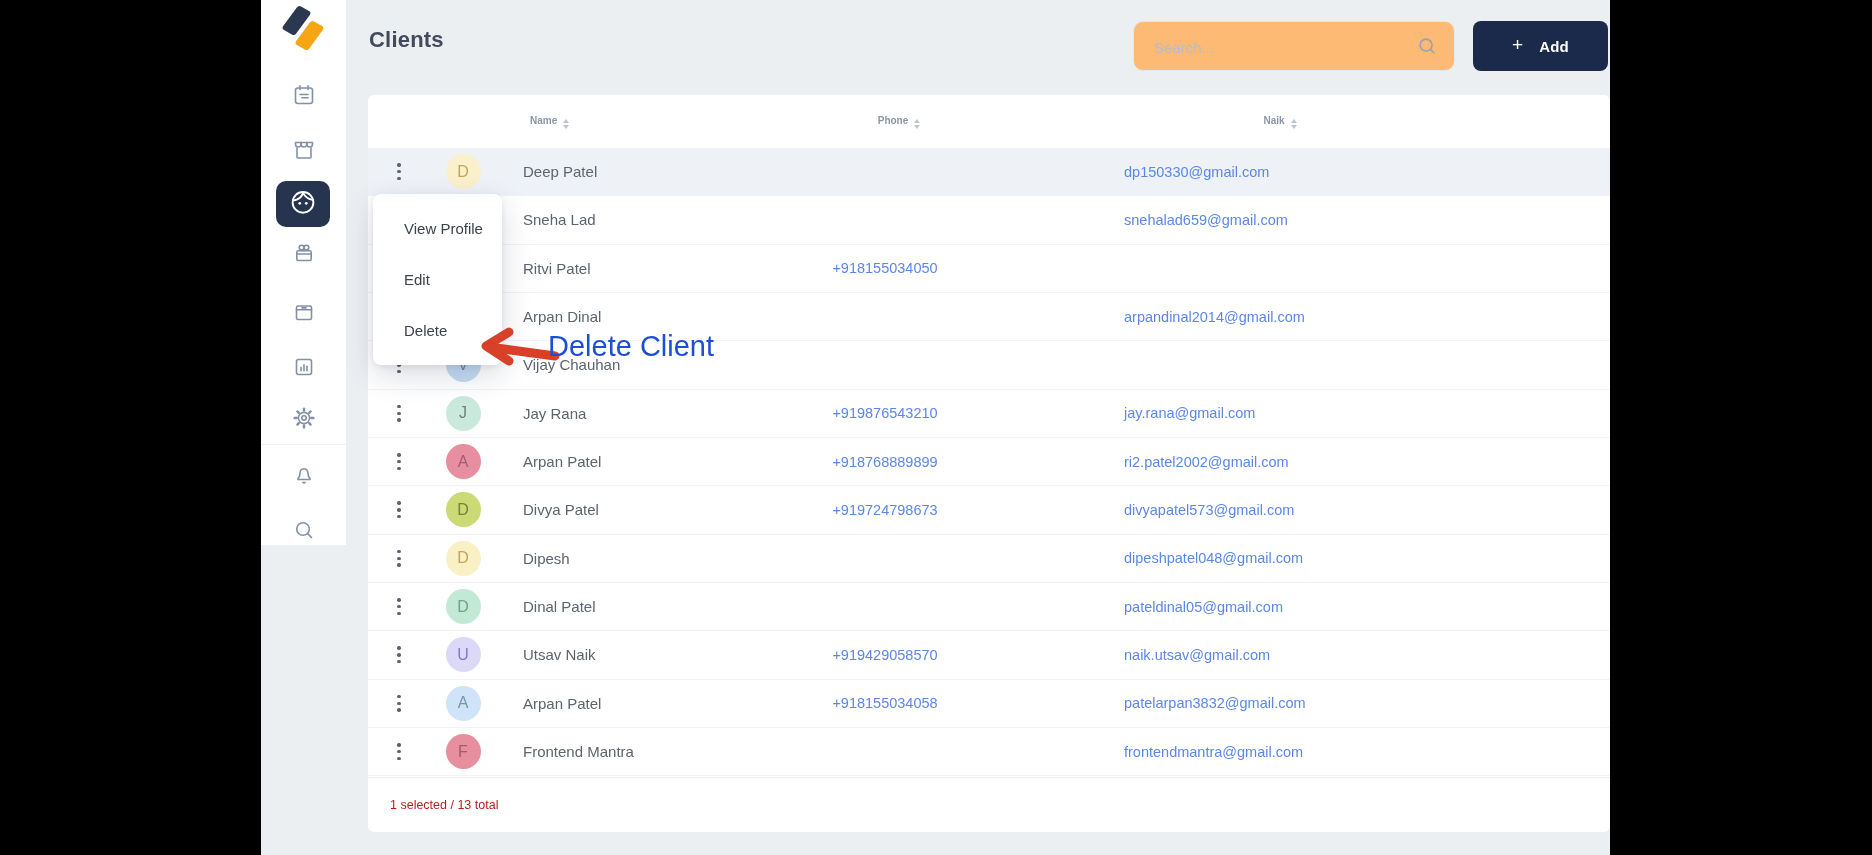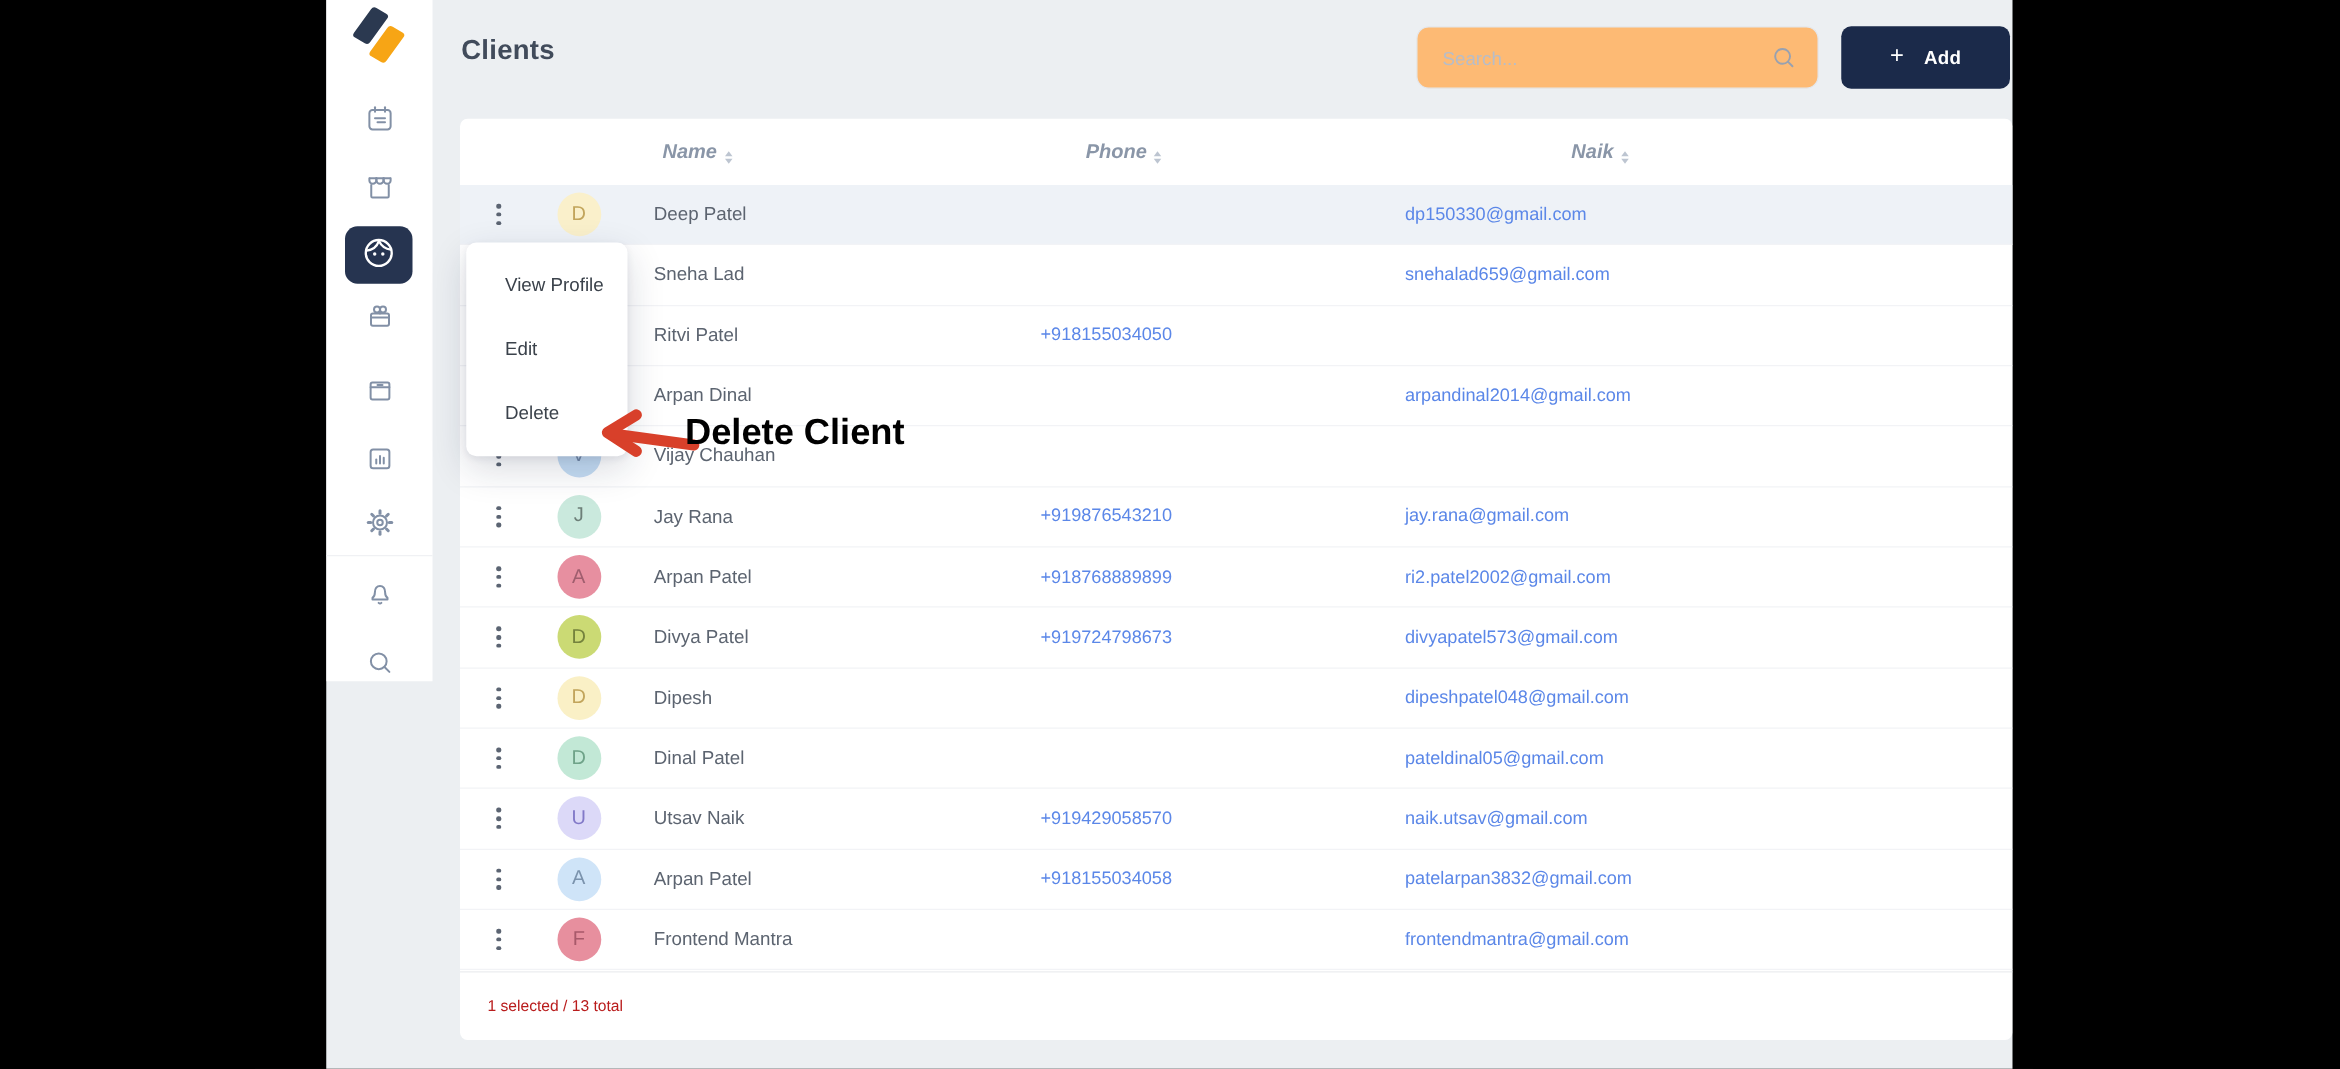--- a/index.html
+++ b/index.html
@@ -29,21 +29,21 @@
   .searchbox .mag{position:absolute;right:16px;top:13px;}
   .add-btn{position:absolute;left:1212px;top:21px;width:135px;height:50px;background:#1b2a4a;border-radius:8px;color:#fff;
     display:flex;align-items:center;justify-content:center;gap:16px;cursor:pointer;}
   .add-btn .plus{font-size:19px;font-weight:400;margin-top:-2px;}
   .add-btn .lbl{font-size:15px;font-weight:700;letter-spacing:.2px;}
 
   
   .card{position:absolute;left:107px;top:95px;width:1242px;height:737px;background:#fff;border-radius:6px;}
   .gridrow{display:grid;grid-template-columns:62px 66px 244px 290px 500px 1fr;align-items:center;}
   .thead{height:53px;}
-  .th{font-size:16px;font-weight:700;color:#8a96a8;font-style:italic;}
+  .th{font-size:10px;font-weight:700;color:#8a96a8;}
   .th-name{padding-left:34px;}
   .th-phone{text-align:center;transform:translateX(14px);}
   .th-email{text-align:center;}
   .sort{display:inline-flex;flex-direction:column;gap:2px;margin-left:6px;vertical-align:1px;}
   .sort i{width:0;height:0;border-left:3.5px solid transparent;border-right:3.5px solid transparent;}
   .sort .up{border-bottom:4px solid #bdc5d1;}
   .sort .dn{border-top:4px solid #bdc5d1;}
   .row{height:48.33px;box-sizing:border-box;border-bottom:1px solid #f2f3f6;cursor:default;}
   .row.selected{background:#eef2f7;}
   .kebab{display:flex;flex-direction:column;gap:3.4px;padding:8px;cursor:pointer;justify-self:center;}
@@ -57,21 +57,21 @@
   .tfoot{position:absolute;left:0;bottom:0;width:100%;height:55px;box-sizing:border-box;border-top:1px solid #ebedef;
     display:flex;align-items:center;padding-left:22px;font-size:12.5px;color:#b91c1c;}
 
   
   .menu{position:absolute;left:112px;top:194px;width:129px;height:171px;background:#fff;border-radius:8px;
     box-shadow:0 10px 30px rgba(20,30,60,.16),0 2px 6px rgba(20,30,60,.08);z-index:20;display:flex;flex-direction:column;justify-content:center;}
   .menu-item{height:51px;display:flex;align-items:center;padding-left:31px;font-size:15px;color:#3b424b;cursor:pointer;}
 
   
   .annot{position:absolute;z-index:30;pointer-events:none;}
-  .annot-label{position:absolute;left:287px;top:330px;font-size:29px;font-weight:700;color:#000000;white-space:nowrap;}
+  .annot-label{position:absolute;left:287px;top:330px;font-size:29px;font-weight:400;color:#1d4ed8;white-space:nowrap;}
   .annot-arrow{position:absolute;left:216px;top:325px;}
 </style>
 </head>
 <body>
 
 <div class="bar left"></div>
 <div class="bar right"></div>
 
 <div class="app">
 

